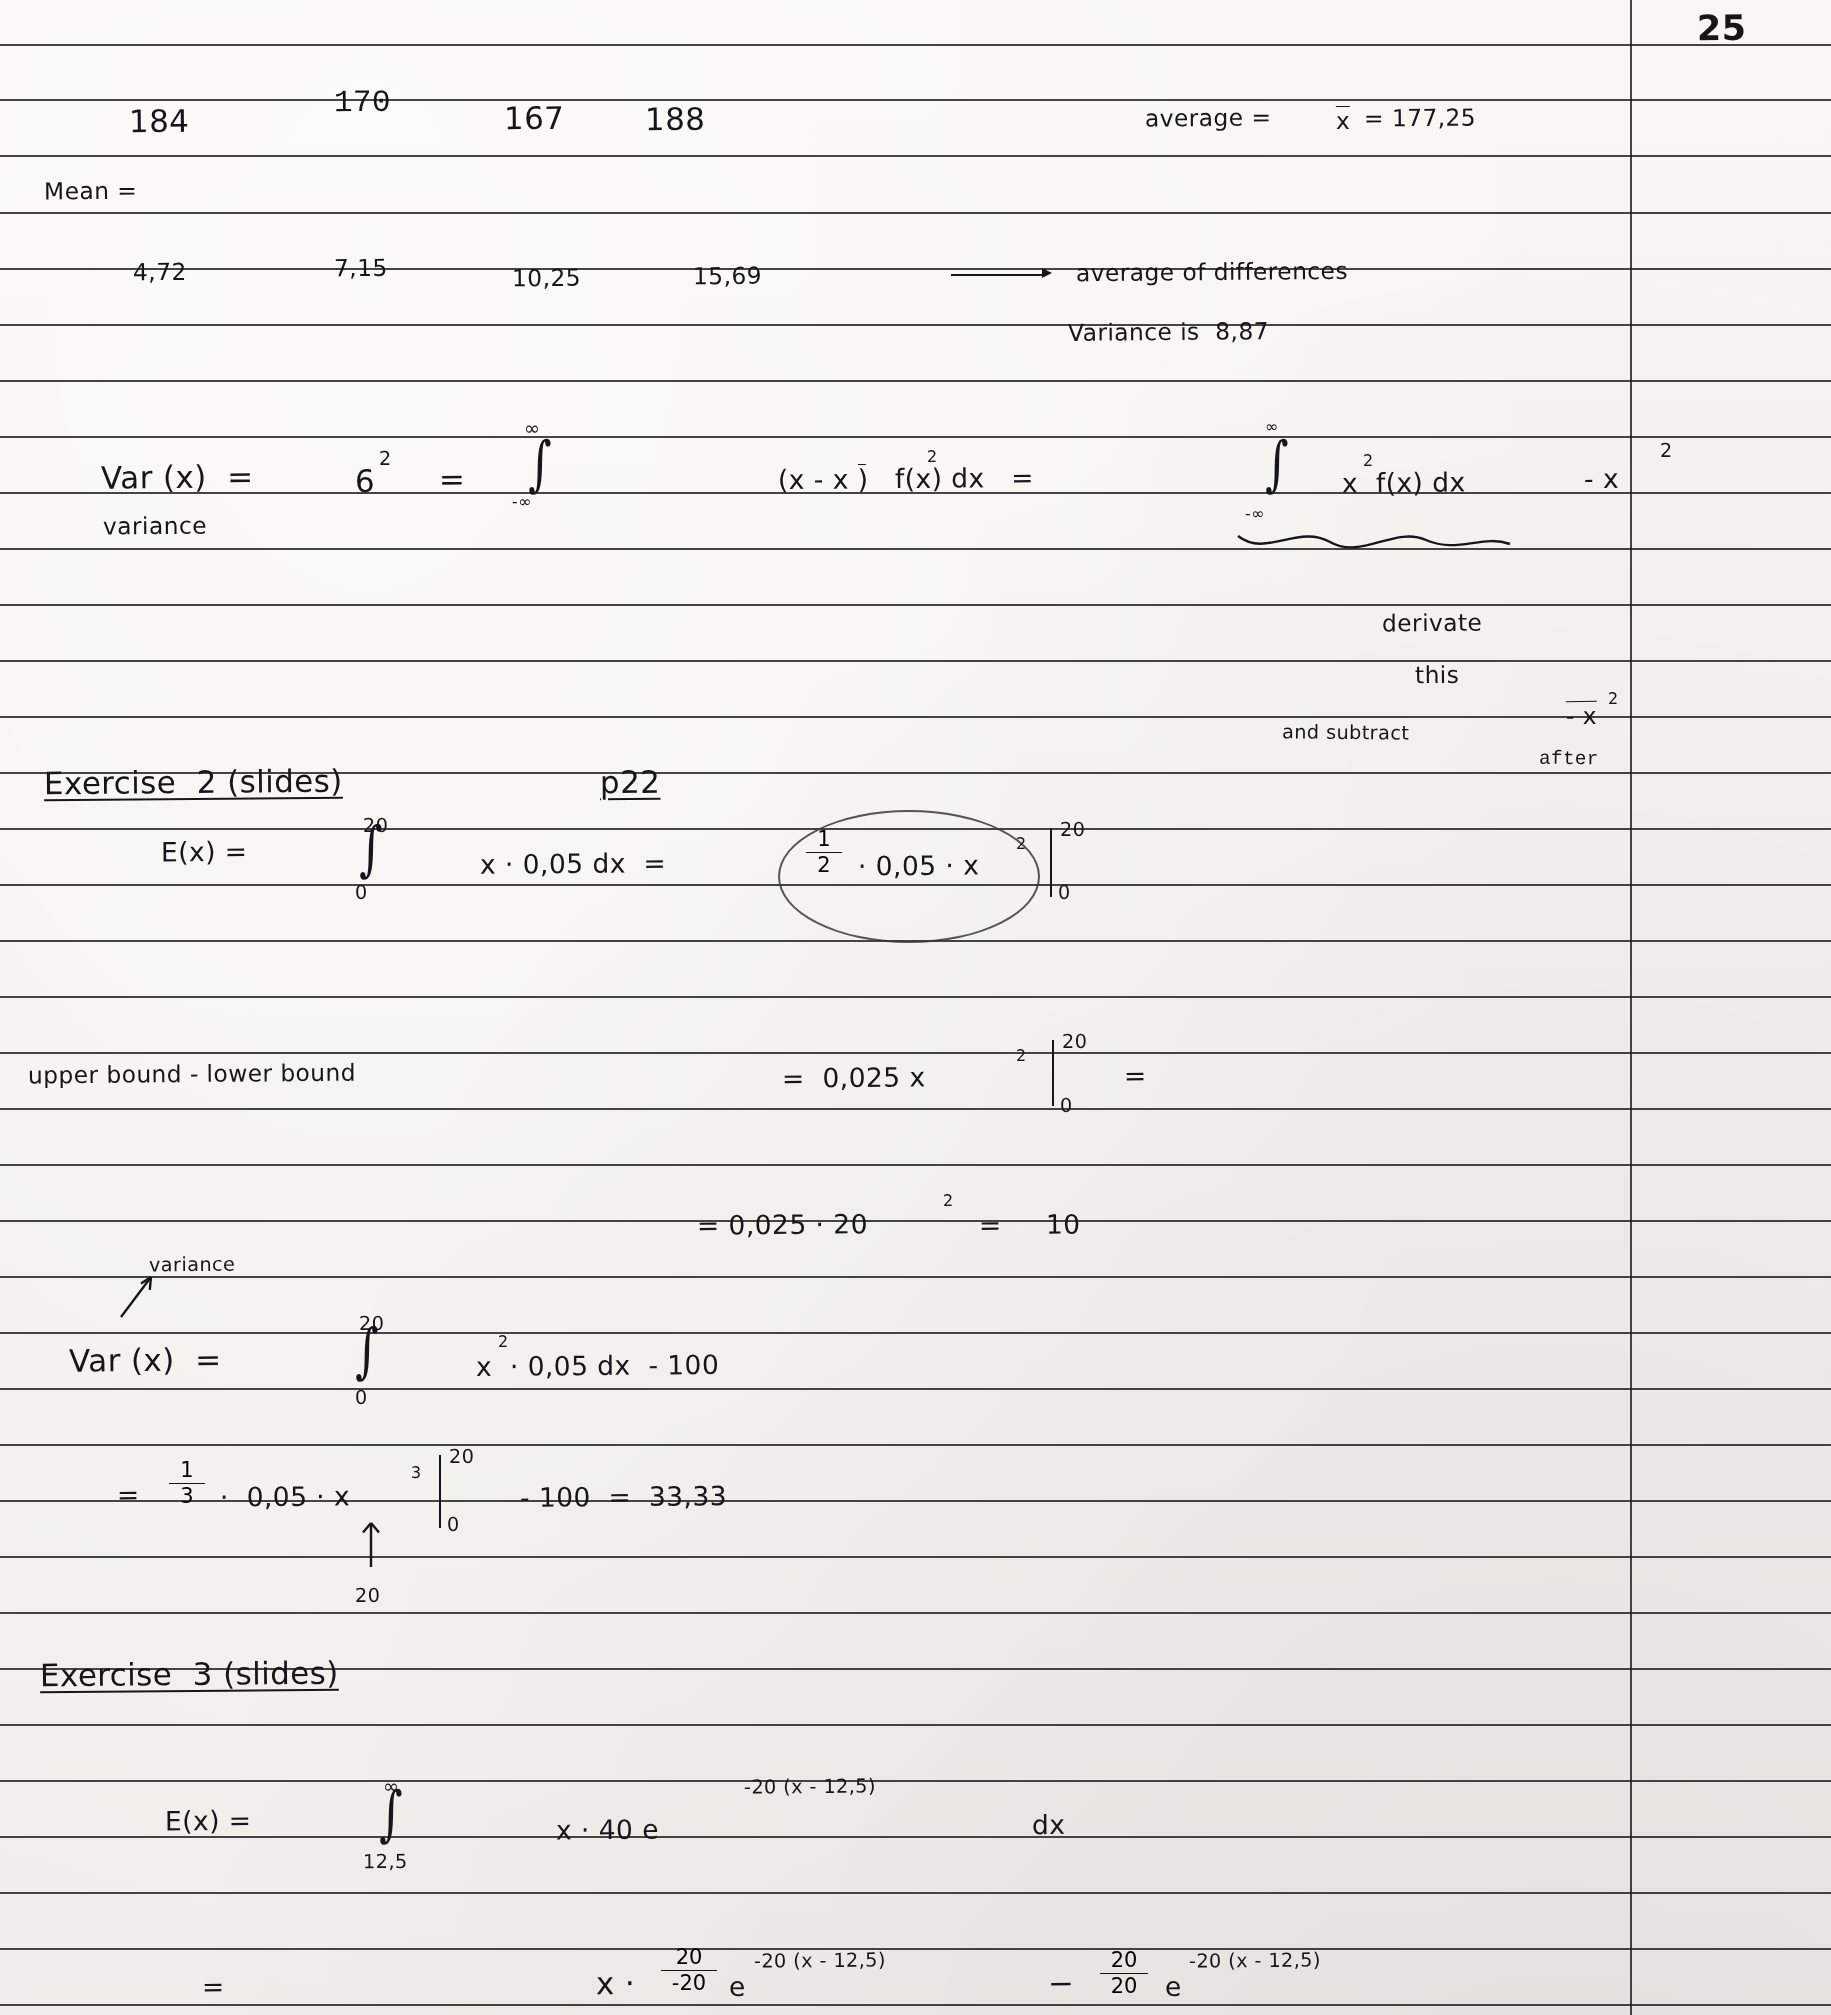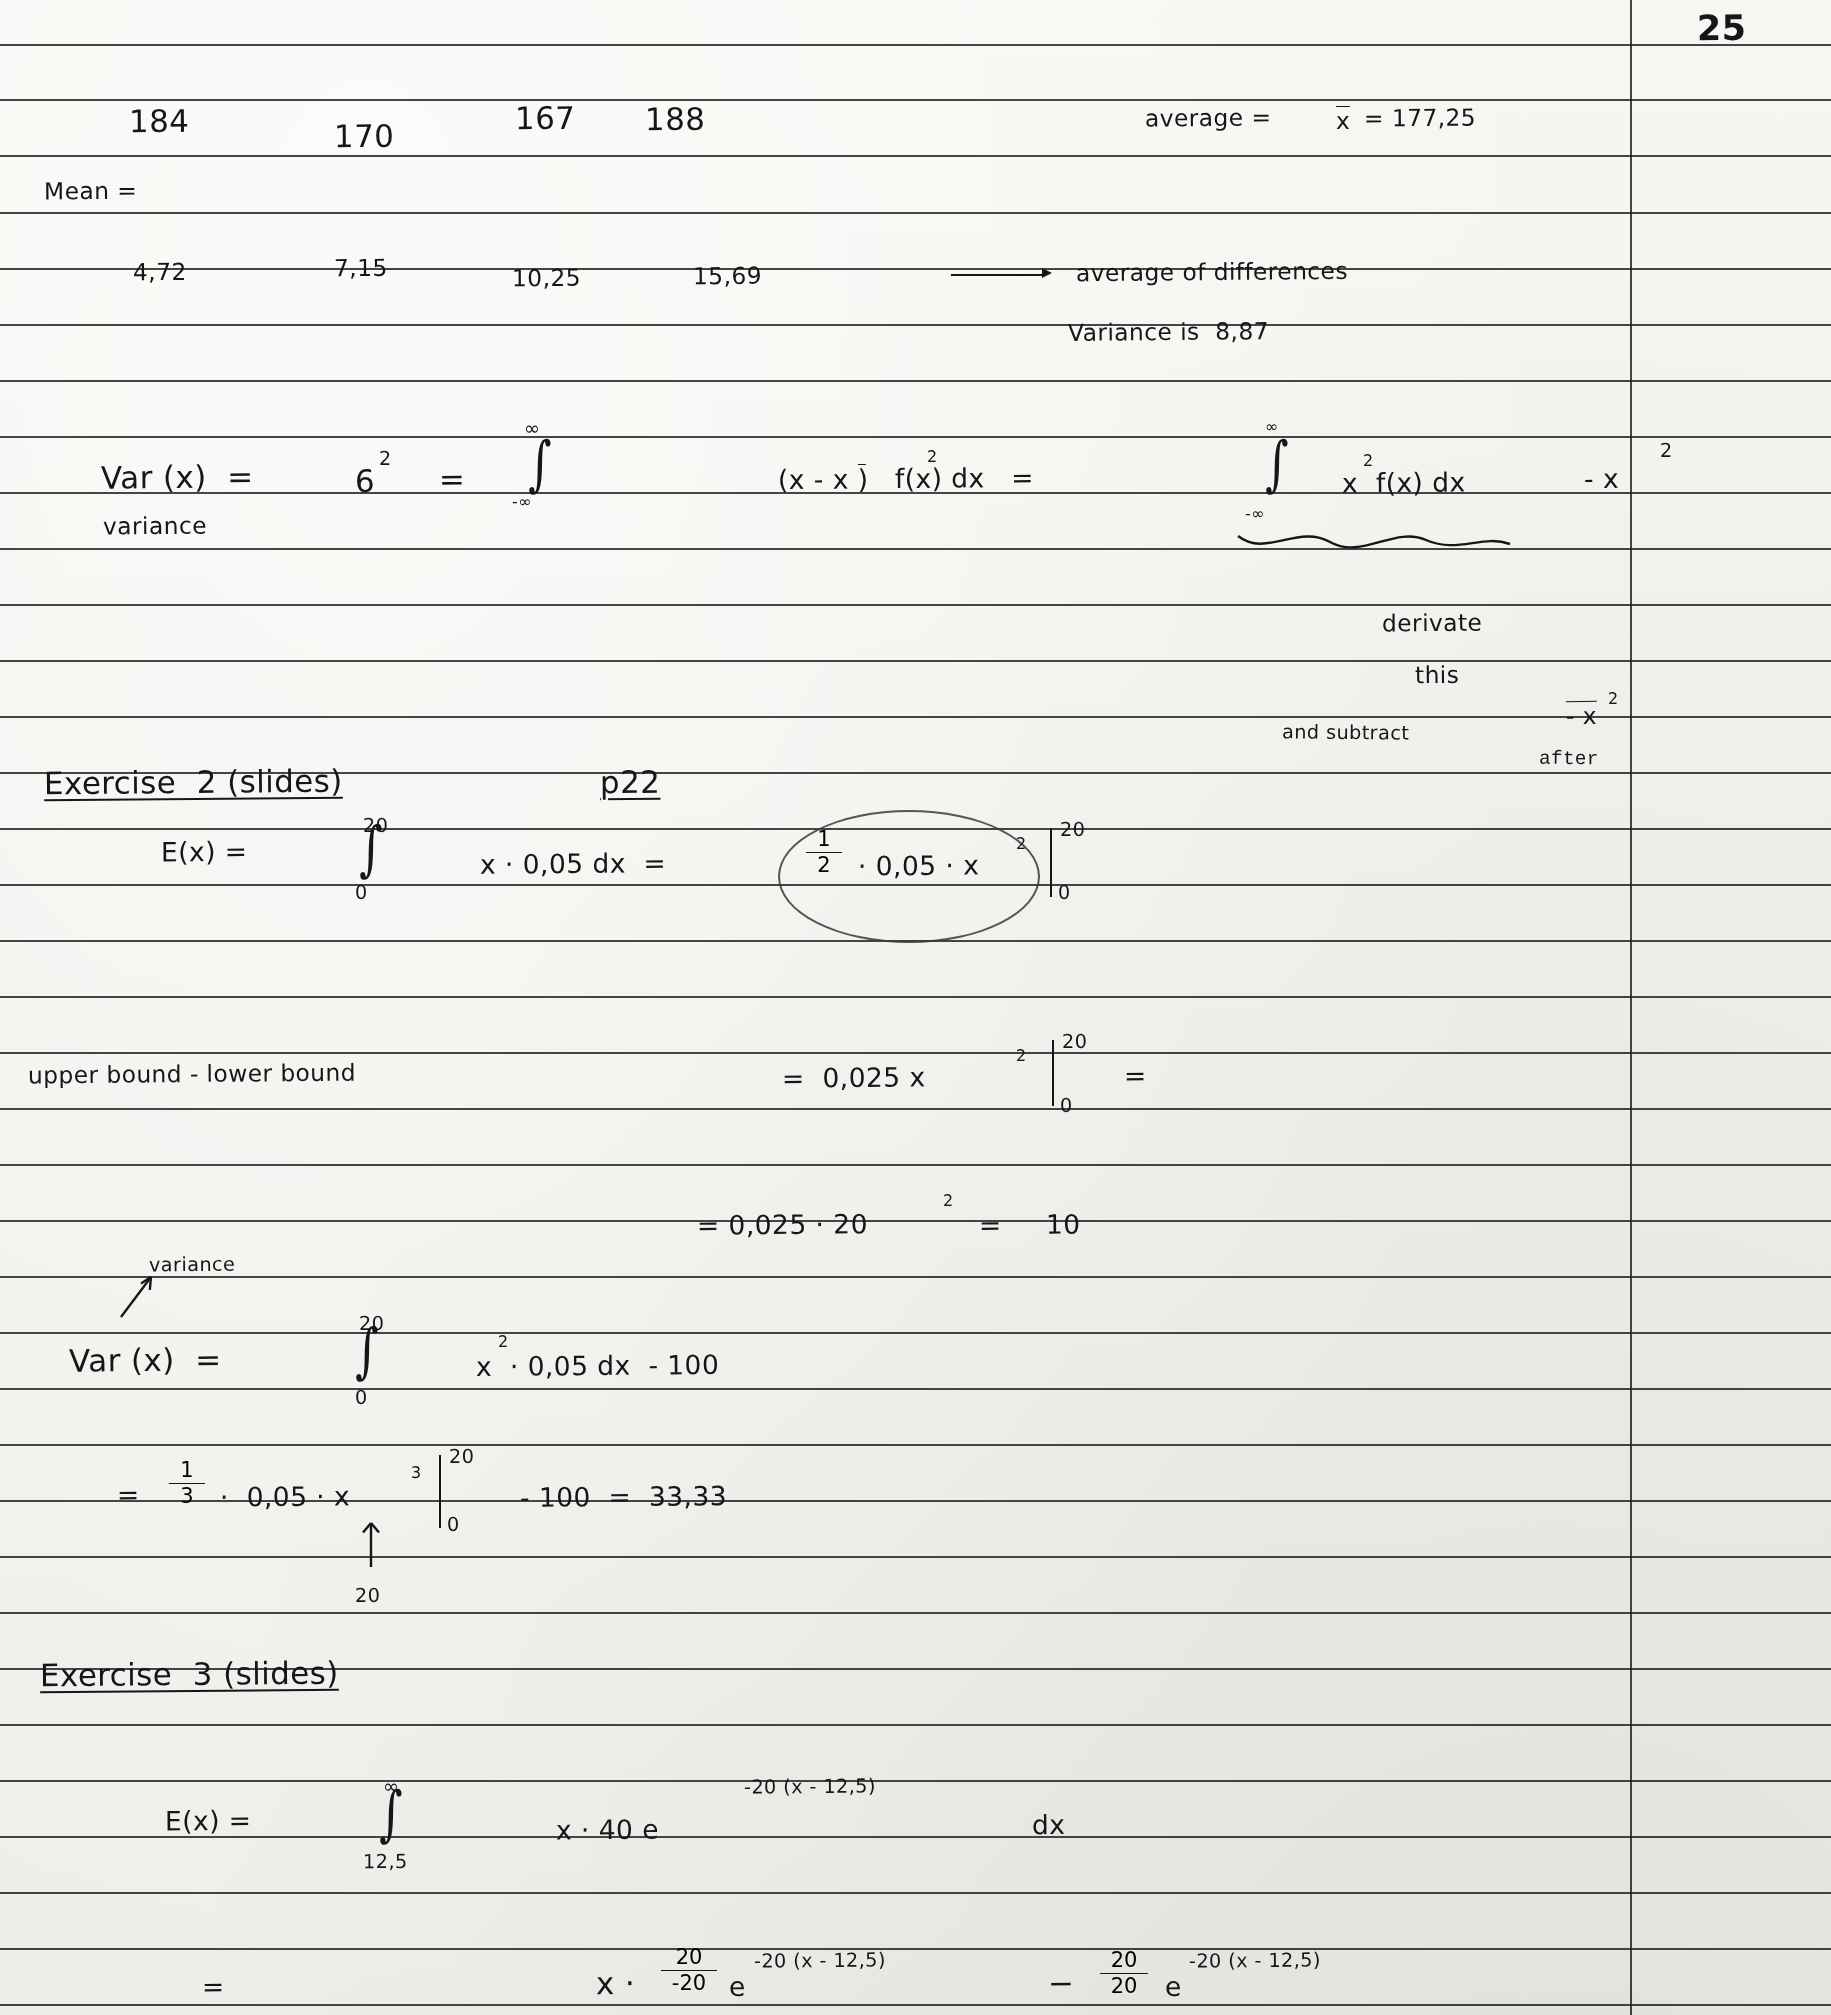--- a/index.html
+++ b/index.html
@@ -172,22 +172,22 @@
     <div class="rule" style="top:1892px"></div>
     <div class="rule" style="top:1948px"></div>
     <div class="rule" style="top:2004px"></div>
 
   </div>
   <div class="margin-line"></div>
 
   <div class="ink hw page-number" style="left:1697px; top:8px;">25</div>
 
   <div class="ink hw s-xl" style="left:129px; top:103px;">184</div>
-  <div class="ink hw s-xl" style="left:334px; top:118px;">170</div>
-  <div class="ink hw s-xl" style="left:504px; top:100px;margin-left:11px;">167</div>
+  <div class="ink hw s-xl" style="left:334px; top:85px;font-family:Liberation Mono, monospace;">170</div>
+  <div class="ink hw s-xl" style="left:504px; top:100px;">167</div>
   <div class="ink hw s-xl" style="left:645px; top:101px;">188</div>
 
   <div class="ink hw s-md" style="left:1145px; top:104px;">average =</div>
   <div class="ink hw s-md overline" style="left:1336px; top:106px; padding-top:0;">x</div>
   <div class="ink hw s-md" style="left:1364px; top:104px;">= 177,25</div>
 
   <div class="ink hw s-md" style="left:44px; top:177px;">Mean =</div>
 
   <div class="ink hw s-md" style="left:133px; top:258px;">4,72</div>
   <div class="ink hw s-md" style="left:334px; top:254px;">7,15</div>

